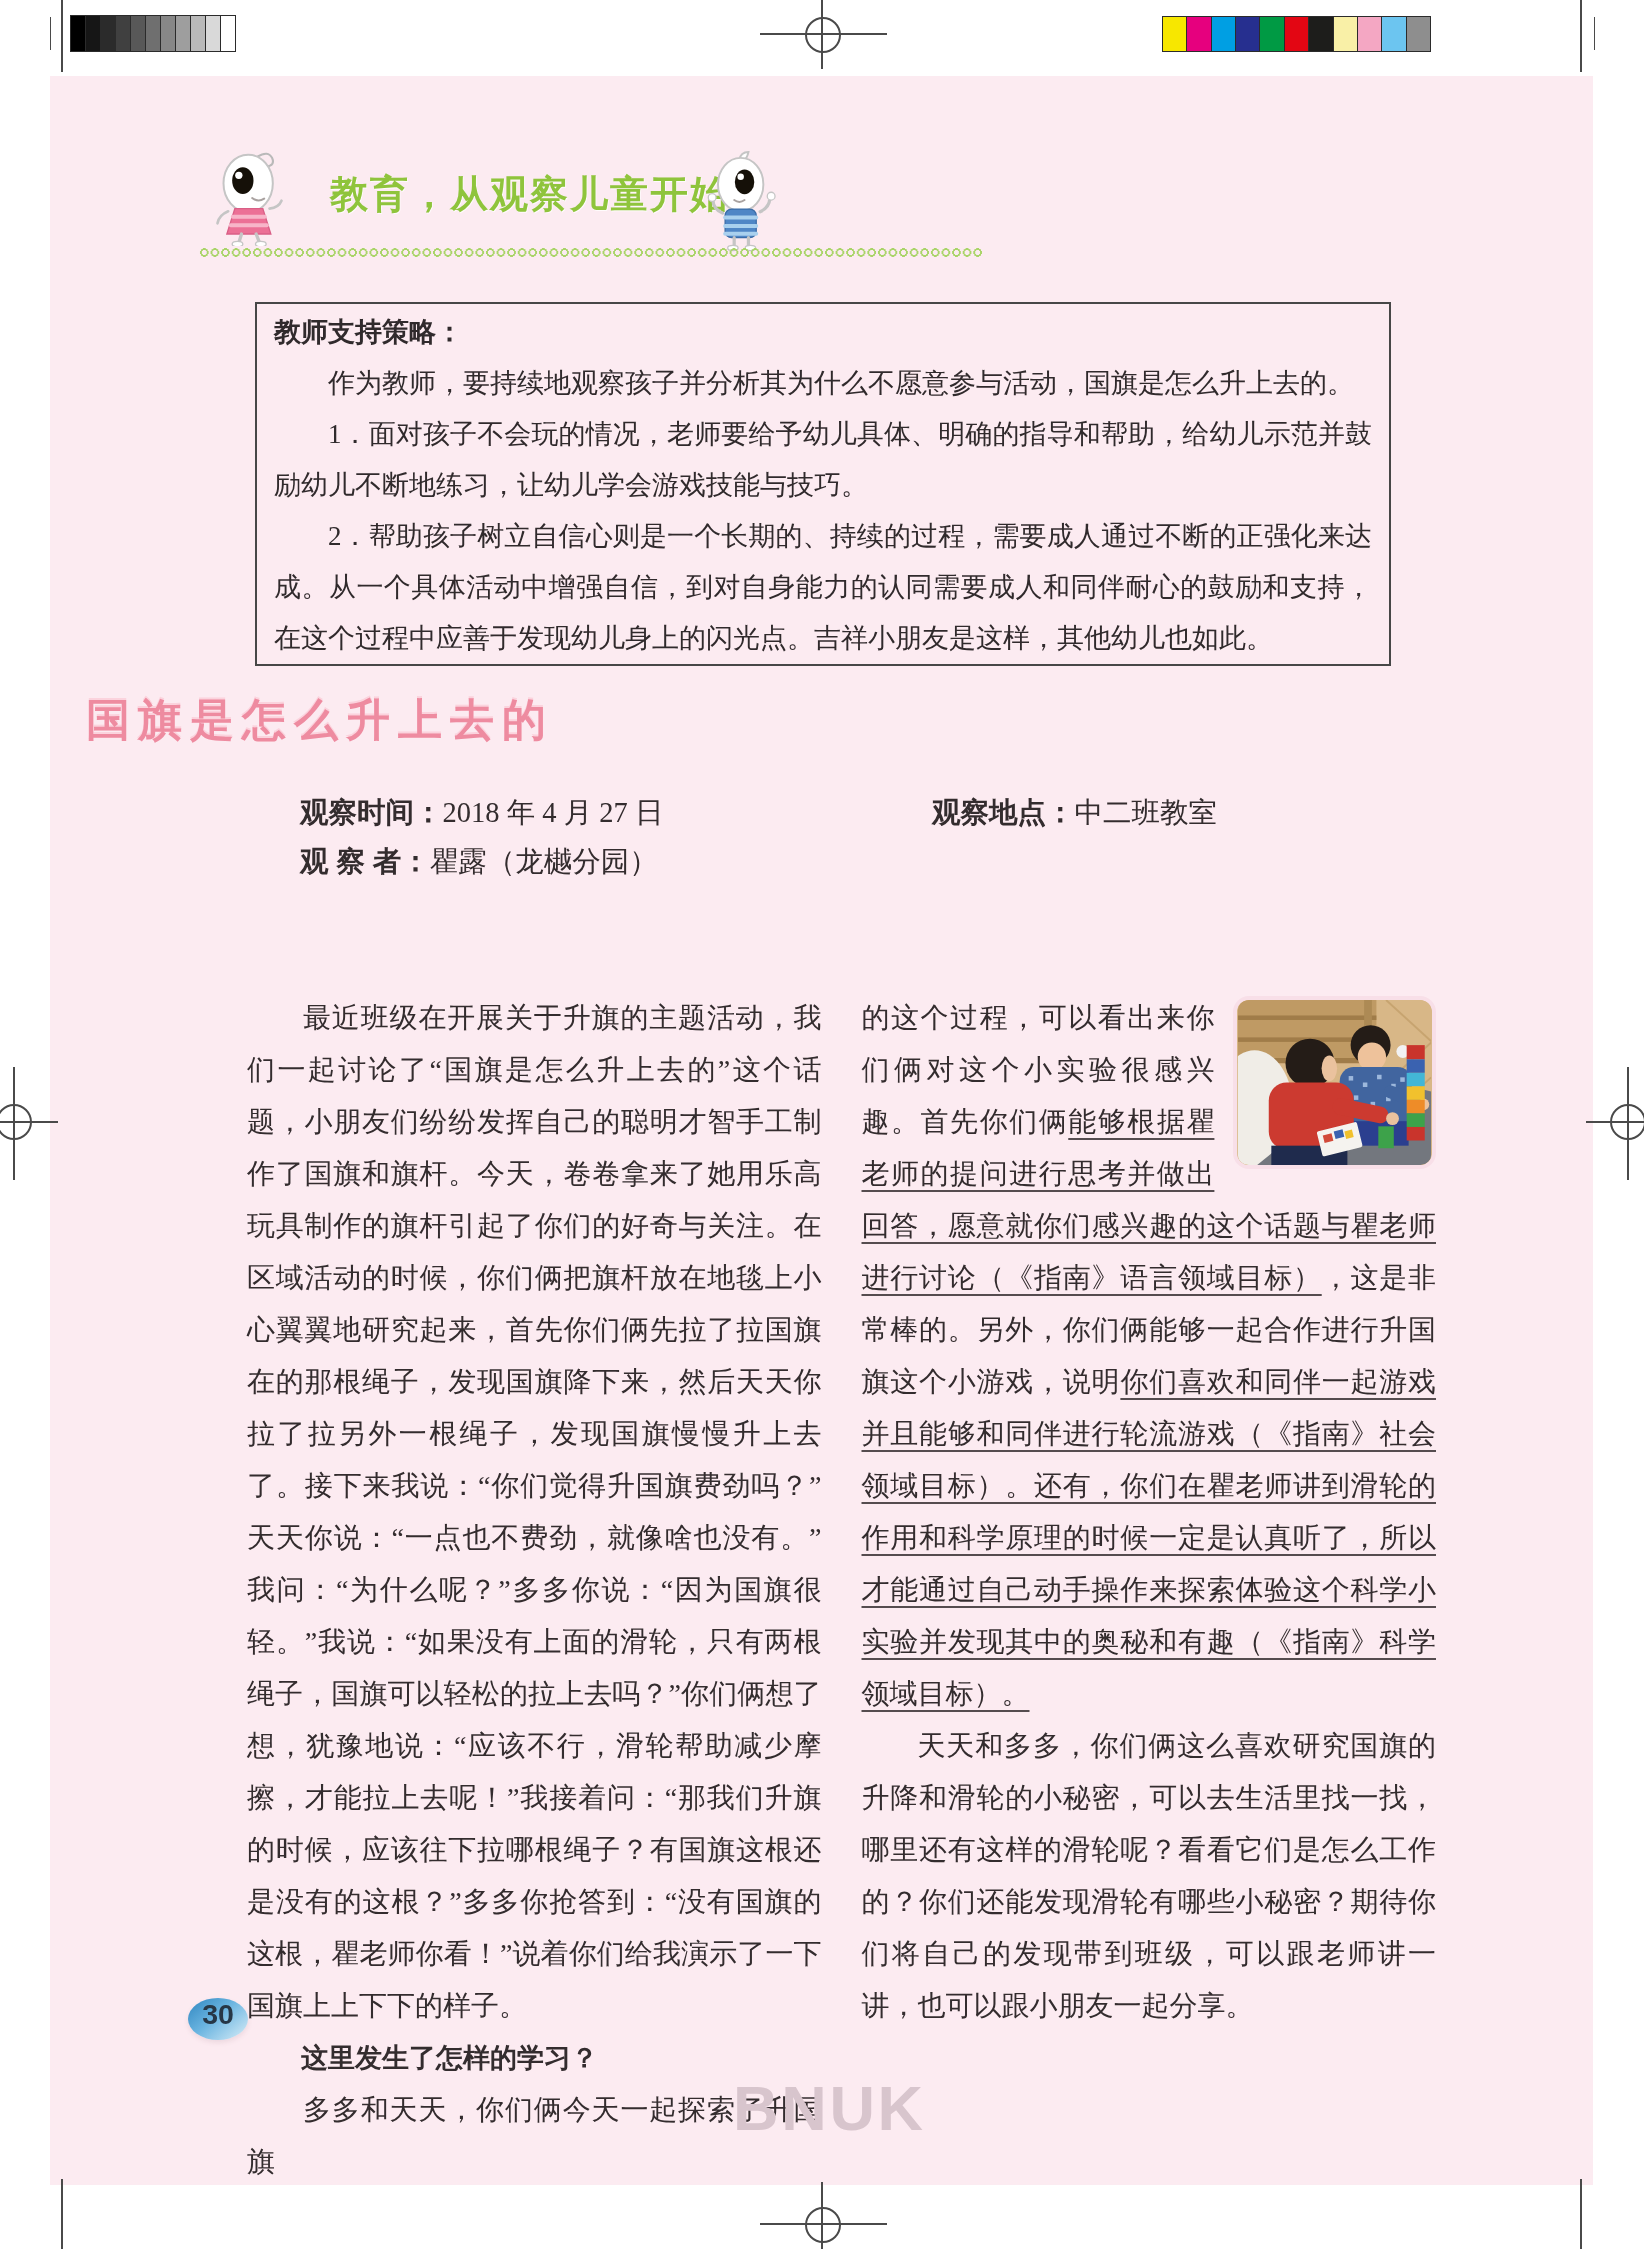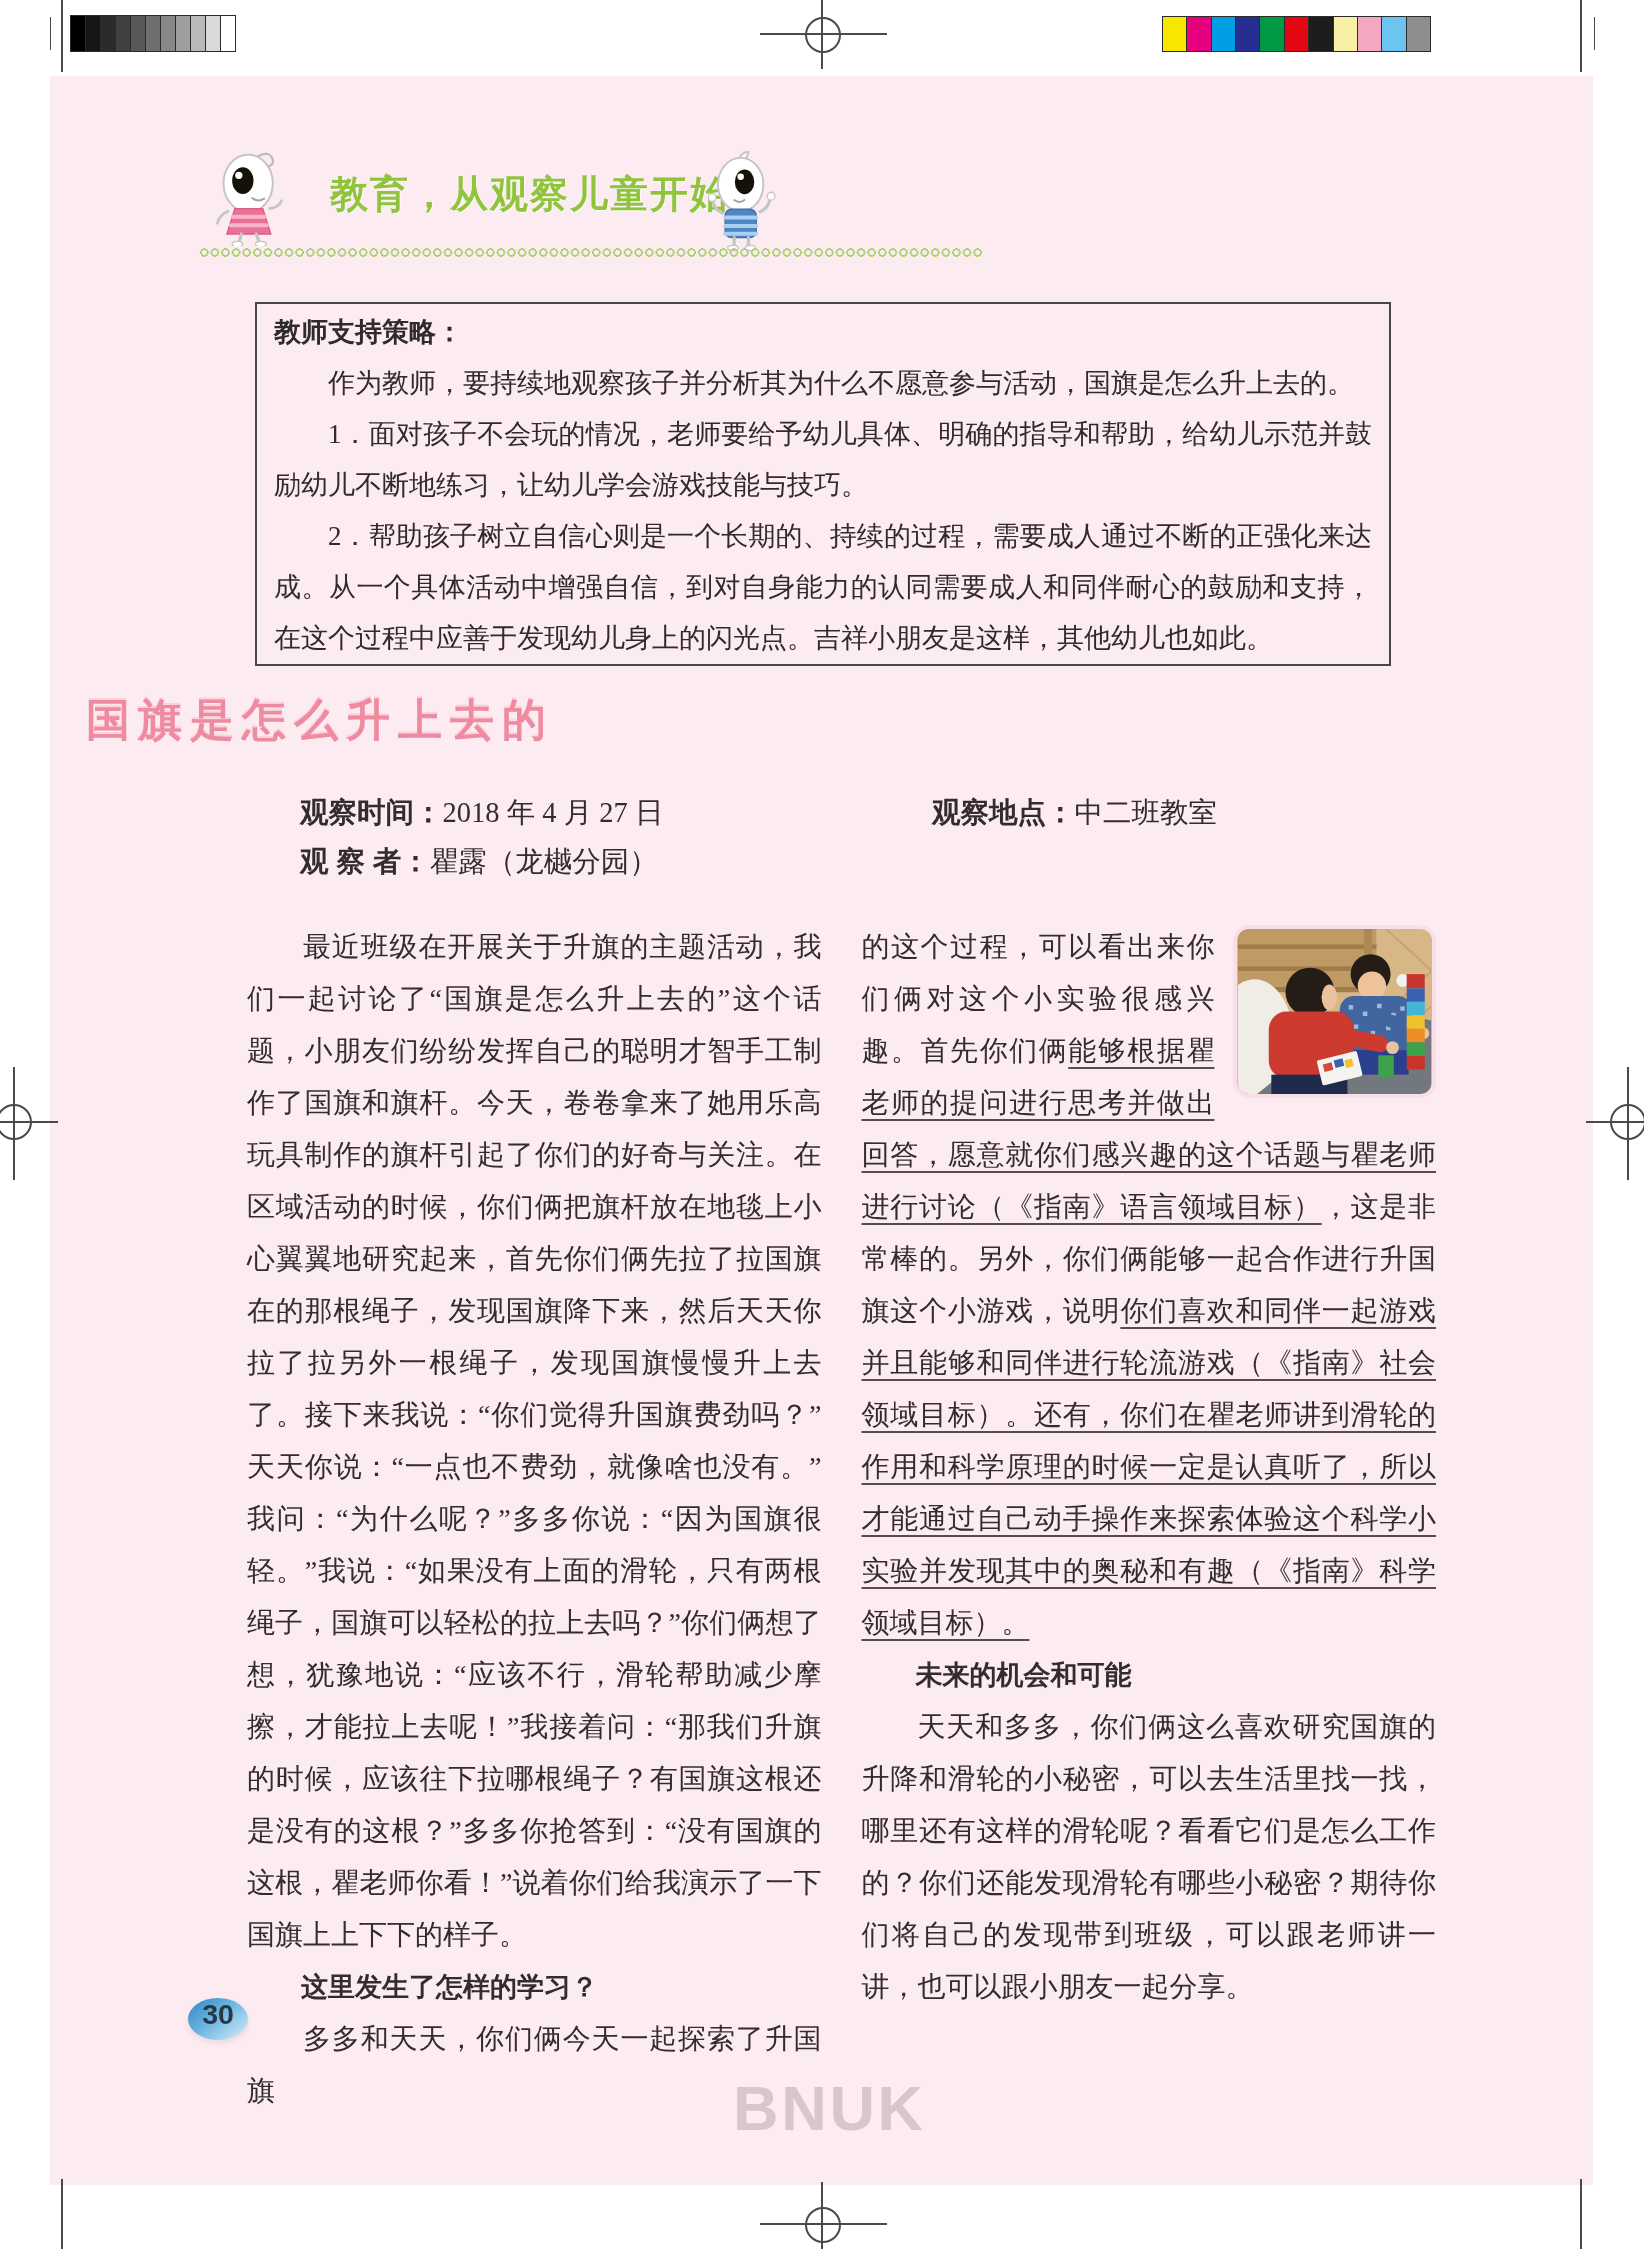--- a/index.html
+++ b/index.html
@@ -76,21 +76,21 @@
     text-shadow:0 -2px 0 #fbd3dd;
   }
 
   
   .meta { position:absolute; left:269px; top:788px; width:1128px; font-size:28.5px; line-height:49px; }
   .meta-row { display:flex;margin-left:31px; }
   .meta-left { width:632px; }
   .meta-label { font-weight:bold; font-family:"Liberation Sans","DejaVu Sans",sans-serif; }
 
   
-  .columns { position:absolute; left:247px; top:921px; width:1189px; display:flex; gap:40px; }
+  .columns { position:absolute; left:247px; top:992px; width:1189px; display:flex; gap:40px; }
   .col { width:579px; font-size:28px; line-height:52px; text-align:justify; color:#332c2e; }
   .col p { margin:0; }
   .col-heading { font-weight:bold; font-family:"Liberation Sans","DejaVu Sans",sans-serif; font-size:27px; }
   .u { text-decoration:underline; text-underline-offset:7.3px; text-decoration-thickness:2px; text-decoration-color:#554c4f;margin-top:46px; }
   .photo {
     float:right; width:203px; height:173px; margin:4px 0 13.3px 18.6px;
     border:4px solid #f8dfe8; border-radius:16px; overflow:hidden; background:#d8b787;
   }
   .photo svg { display:block; width:100%; height:100%; }
 
@@ -285,21 +285,20 @@
           <g transform="rotate(-14 158 216)">
             <rect x="126" y="196" width="64" height="40" rx="3" fill="#f5f3ef"></rect>
             <rect x="134" y="204" width="14" height="12" fill="#d24a3a"></rect>
             <rect x="152" y="202" width="14" height="12" fill="#3a62b0"></rect>
             <rect x="168" y="206" width="12" height="12" fill="#f1c12d"></rect>
           </g>
         </g>
       </svg>
     </div>
   <p class="col-para"><span>的这个过程，可以看出来你们俩对这个小实验很感兴趣。首先你们俩</span><span class="u">能够根据瞿老师的提问进行思考并做出回答，愿意就你们感兴趣的这个话题与瞿老师进行讨论（《指南》语言领域目标）</span><span>，这是非常棒的。另外，你们俩能够一起合作进行升国旗这个小游戏，说明</span><span class="u">你们喜欢和同伴一起游戏并且能够和同伴进行轮流游戏（《指南》社会领域目标）。还有，你们在瞿老师讲到滑轮的作用和科学原理的时候一定是认真听了，所以才能通过自己动手操作来探索体验这个科学小实验并发现其中的奥秘和有趣（《指南》科学领域目标）。</span></p>
-      <p class="col-heading indent"><span>未来的机会和可能</span></p>
       <p class="col-para indent"><span>天天和多多，你们俩这么喜欢研究国旗的升降和滑轮的小秘密，可以去生活里找一找，哪里还有这样的滑轮呢？看看它们是怎么工作的？你们还能发现滑轮有哪些小秘密？期待你们将自己的发现带到班级，可以跟老师讲一讲，也可以跟小朋友一起分享。</span></p>
     </div>
 </section>
 
 <div class="page-badge">
     <span>30</span>
   </div>
 <div class="watermark">BNUK</div>
 
 

